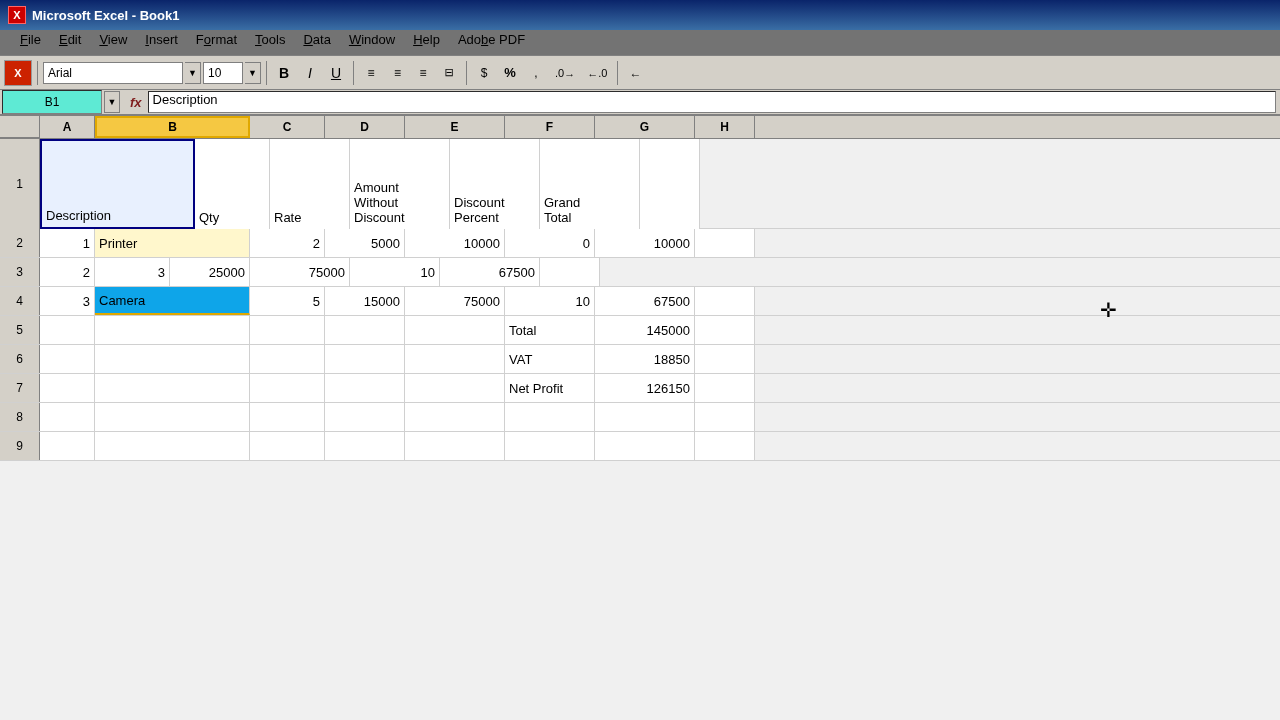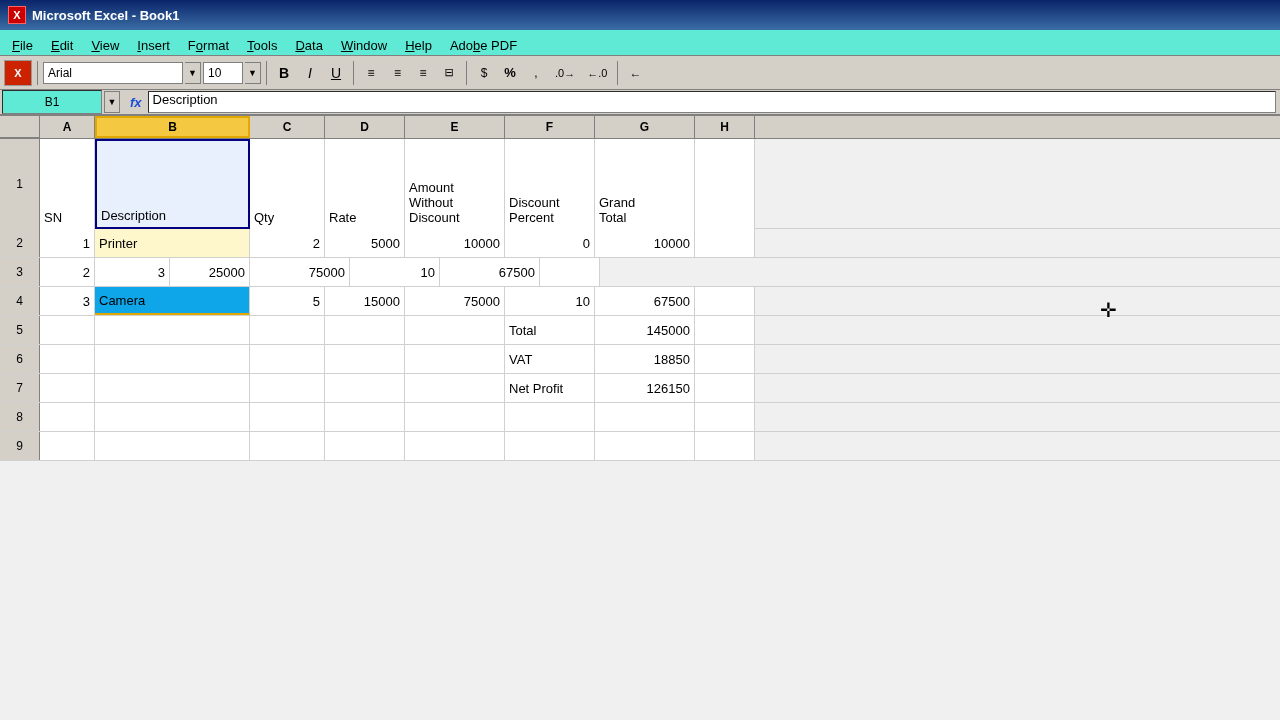--- a/index.html
+++ b/index.html
@@ -21,24 +21,24 @@
       width: 18px; height: 18px;
       background: #cc0000;
       display: flex; align-items: center; justify-content: center;
       font-size: 11px; font-weight: bold; color: white;
       border: 1px solid #ff6666;
     }
 
     
     .menu-bar {
       height: 26px;
-      background: #5eead4;
-      display: flex;
-      align-items: flex-end;
-      padding: 0 4px;
+      background: #737373;
+      display: flex;
+      align-items: flex-start;
+      padding: 0 12px;
       border-bottom: 1px solid #808080;
       gap: 2px;
     }
     .menu-item {
       padding: 2px 8px;
       font-size: 13px;
       cursor: pointer;
       color: #000;
     }
     .menu-item u { text-decoration: underline; }
@@ -115,21 +115,21 @@
       width: 16px; height: 22px;
       background: #d4d0c8;
       border: 1px solid #7f7f7f;
       cursor: pointer;
       display: flex; align-items: center; justify-content: center;
       font-size: 9px; margin-right: 4px;
     }
     .fx-icon {
       display: flex; align-items: center;
       padding: 0 6px;
-      font-size: 13px; color: #1d4ed8;
+      font-size: 13px; color: #7f1d1d;
       font-style: italic; font-weight: bold;
     }
     .formula-input {
       flex: 1; height: 22px;
       border: 1px inset #808080;
       background: white;
       padding: 0 4px; font-size: 13px;
       margin-right: 4px;
     }
 
@@ -316,23 +316,20 @@
       <div class="col-header col-e">E</div>
       <div class="col-header col-f">F</div>
       <div class="col-header col-g">G</div>
       <div class="col-header col-h">H</div>
     </div>
 
     <div class="grid-rows">
 
       <div class="grid-row row-1">
         <div class="row-num row-num-1">1</div>
-        <div class="cell col-a" style="height:90px; align-items:flex-end; padding-bottom:4px;">
-          <span>SN</span>
-        </div>
         <div class="cell col-b active-cell" style="height:90px; align-items:flex-end; padding-bottom:4px; background:#e8f0fe; border: 2px solid #000080;">
           <span>Description</span>
         </div>
         <div class="cell col-c" style="height:90px; align-items:flex-end; padding-bottom:4px;">
           <span>Qty</span>
         </div>
         <div class="cell col-d" style="height:90px; align-items:flex-end; padding-bottom:4px;">
           <span>Rate</span>
         </div>
         <div class="cell col-e" style="height:90px; align-items:flex-end; padding-bottom:4px;">

